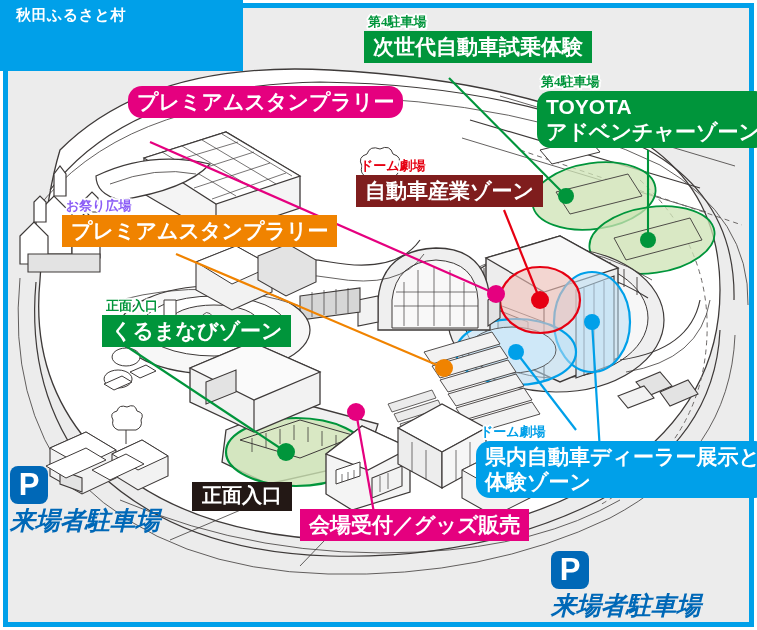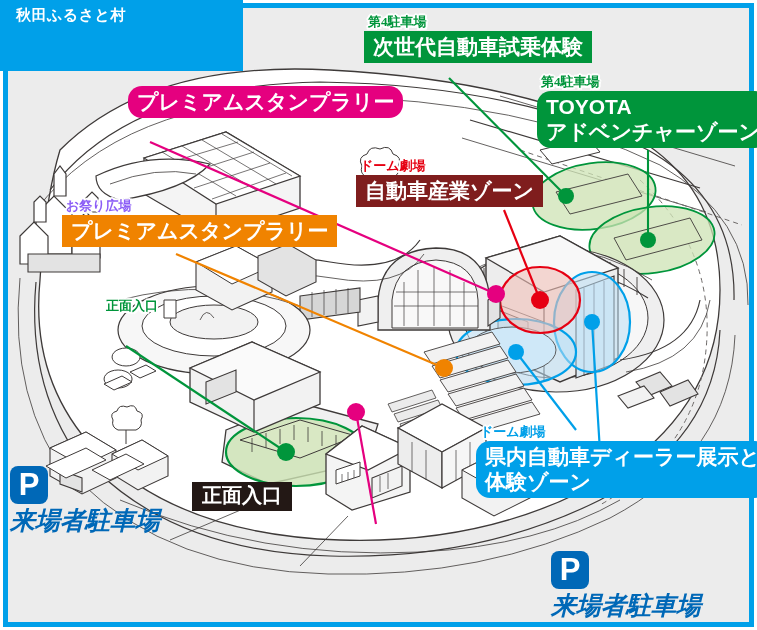--- a/index.html
+++ b/index.html
@@ -364,34 +364,38 @@
     <div class="box bg-red">自動車産業ゾーン</div>
   </div>
 
   <div class="label" style="left:62px; top:196px;">
     <div class="sub outline c-orange">お祭り広場</div>
     <div class="box bg-orange">プレミアムスタンプラリー</div>
   </div>
 
   <div class="label" style="left:102px; top:296px;">
     <div class="sub outline c-green">正面入口</div>
+    <div class="box bg-green">くるまなびゾーン</div>
   </div>
 
   <div class="label" style="left:476px; top:422px;">
     <div class="sub outline c-blue">ドーム劇場</div>
     <div class="box bg-blue two-line">
       <div>県内自動車ディーラー展示と</div>
       <div>体験ゾーン</div>
     </div>
   </div>
 
   <div class="label" style="left:192px; top:482px;">
     <div class="box bg-dark" style="font-size:20px; padding:1px 10px 3px;">正面入口</div>
   </div>
 
+  <div class="label" style="left:300px; top:509px;">
+    <div class="box bg-pink">会場受付／グッズ販売</div>
+  </div>
 
   <div class="parking" style="left:10px; top:466px;">
     <div class="p-icon">P</div>
     <div class="p-text">来場者駐車場</div>
   </div>
 
   <div class="parking" style="left:551px; top:551px;">
     <div class="p-icon">P</div>
     <div class="p-text">来場者駐車場</div>
   </div>

